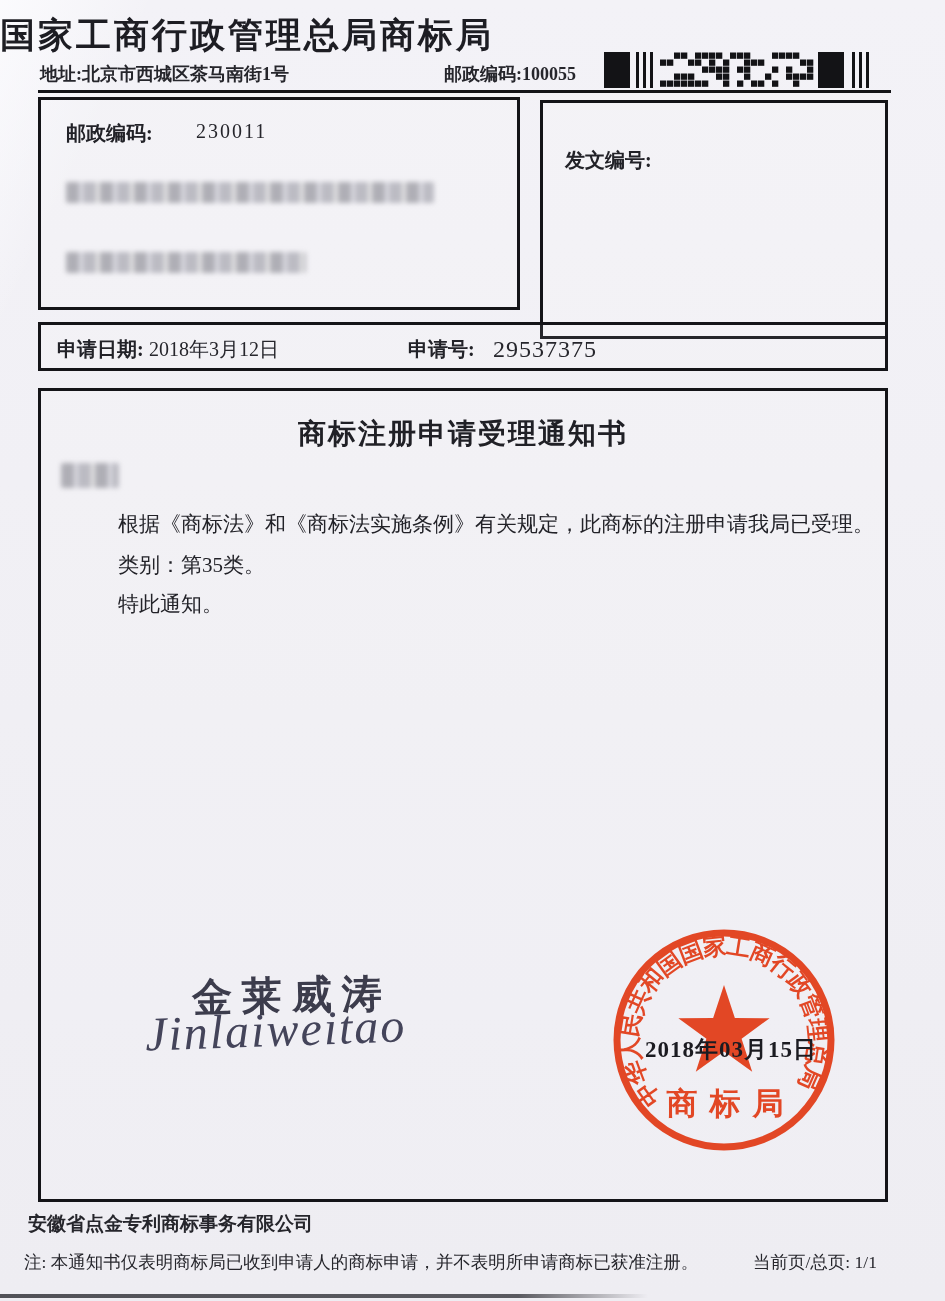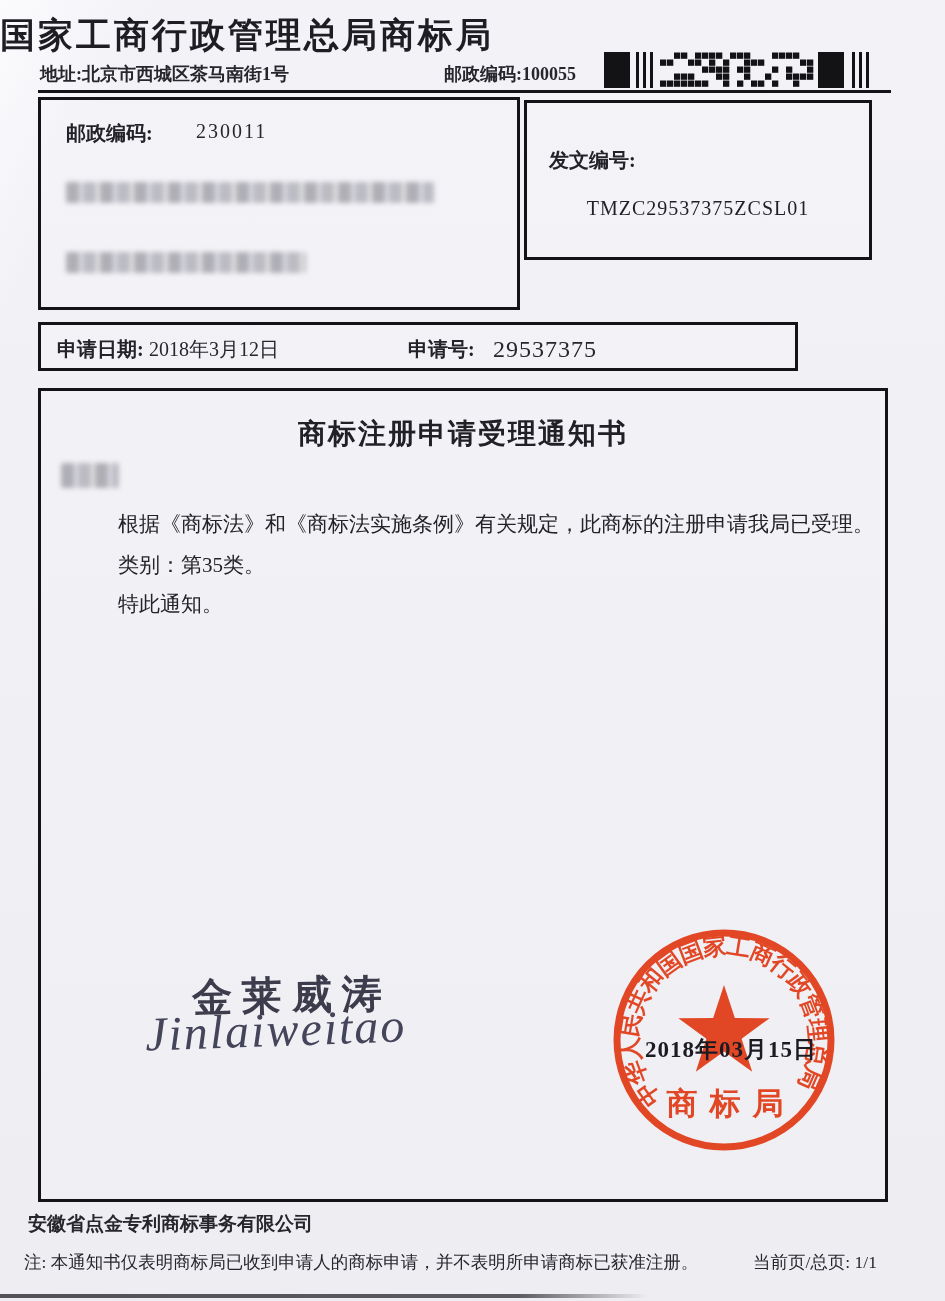--- a/index.html
+++ b/index.html
@@ -22,22 +22,22 @@
     font-size:35px; font-weight:700; letter-spacing:3px; color:#1d1d23;
   }
   .hdr-address { position:absolute; left:40px;  top:62px; font-size:18px; font-weight:600;text-align:right; }
   .hdr-postal  { position:absolute; left:400px; top:62px; font-size:18px; font-weight:600;padding-left:44px; }
   .barcode { position:absolute; left:604px; top:52px; width:288px; height:36px; }
   .hdr-rule { position:absolute; left:38px; top:90px; width:853px; height:3px; background:#141418; }
 
   
   .box { position:absolute; border:3px solid #141418; background:rgba(255,255,255,.08);padding-left:32px; }
   .box-recipient { left:38px;  top:97px;  width:482px; height:213px; }
-  .box-dispatch  { left:524px; top:100px; width:348px; height:160px; }
-  .box-appline   { left:38px;  top:322px; width:760px; height:49px; }
+  .box-dispatch  { left:540px; top:100px; width:348px; height:239px; }
+  .box-appline   { left:38px;  top:322px; width:850px; height:49px; }
   .box-main      { left:38px;  top:388px; width:850px; height:814px; }
 
   .lbl { font-size:20px; font-weight:600; color:#222228; }
 
   .recipient-postal-label { position:absolute; left:25px; top:20px; }
   .recipient-postal-value { position:absolute; left:155px; top:20px; font-size:20px; letter-spacing:2px; }
 
   .redacted {
     position:absolute; border-radius:2px; opacity:.62; filter:blur(2.4px);
     background:repeating-linear-gradient(90deg,#86868f 0 13px,#cfcfd8 13px 17px,#9b9ba5 17px 30px,#dededd 30px 34px);
@@ -169,21 +169,20 @@
 
   <div class="box box-recipient">
     <span class="lbl recipient-postal-label">邮政编码:</span>
     <span class="recipient-postal-value">230011</span>
     <div class="redacted redacted-addr"></div>
     <div class="redacted redacted-contact"></div>
   </div>
 
   <div class="box box-dispatch">
     <span class="lbl dispatch-label">发文编号:</span>
-    <div class="dispatch-number">TMZC29537375ZCSL01</div>
   </div>
 
   <div class="box box-appline">
     <span class="lbl app-date-label">申请日期:</span>
     <span class="app-date-value">2018年3月12日</span>
     <span class="lbl app-no-label">申请号:</span>
     <span class="app-no-value">29537375</span>
   </div>
 
   <div class="box box-main">

